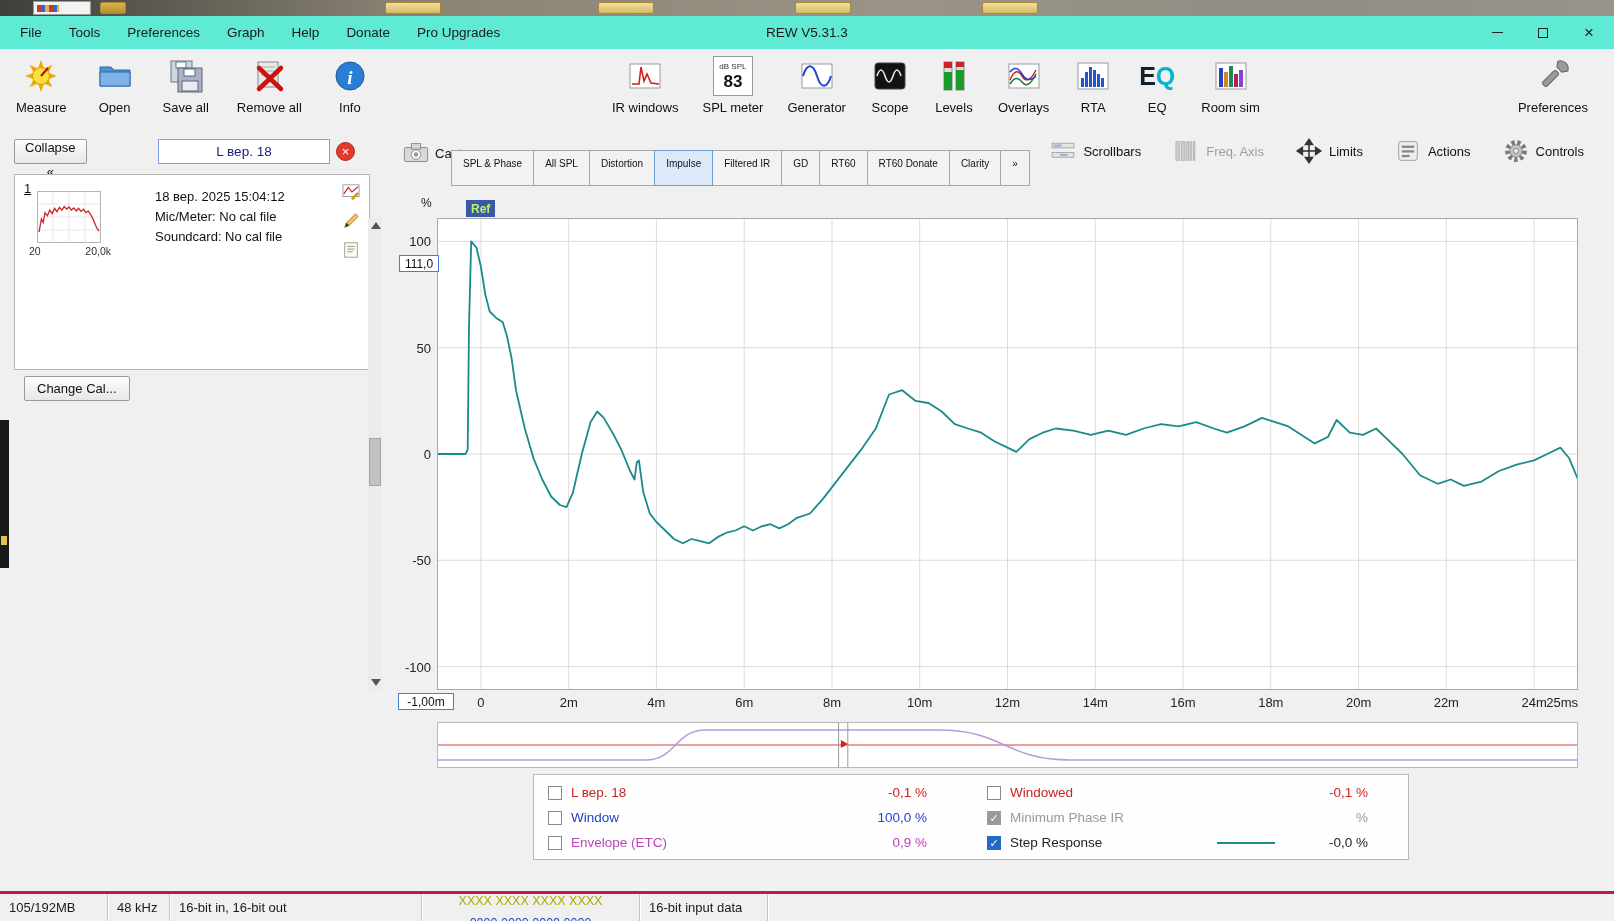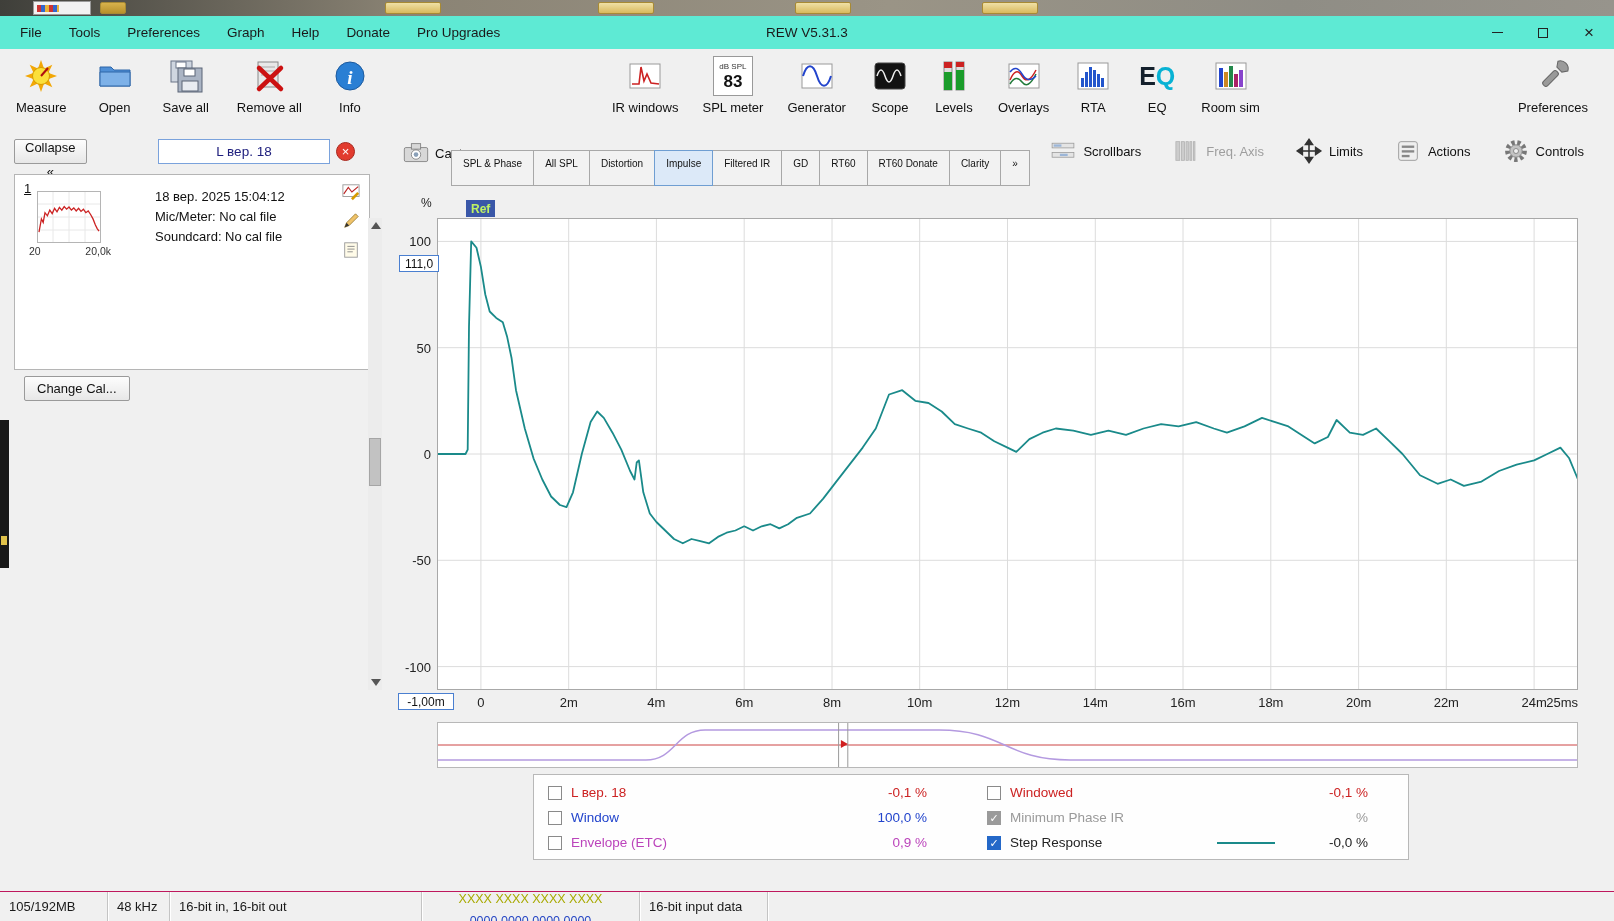--- a/index.html
+++ b/index.html
@@ -98,21 +98,21 @@
   .lg-cell.right{padding-left:34px;padding-right:26px;}
   .lg-cb{width:14px;height:14px;border:1px solid #8a8a8a;background:#fff;font-size:11px;line-height:12px;text-align:center;color:#fff;flex:0 0 auto;}
   .lg-cb.checked{background:#2468c8;border-color:#2468c8;}
   .lg-cb.checked.disabled{background:#9a9a9a;border-color:#9a9a9a;}
   .lg-label{font-size:13.5px;white-space:nowrap;}
   .lg-value{margin-left:auto;min-width:64px;text-align:right;font-size:13.5px;white-space:nowrap;}
   .lg-line{margin-left:auto;width:58px;height:2px;flex:0 0 auto;}
   .lg-line + .lg-value{margin-left:28px;min-width:56px;}
 
   
-  .statusbar{position:absolute;left:0;right:0;bottom:0;height:30px;background:#f0f0f0;border-top:1px solid #be185d;display:flex;align-items:stretch;font-size:13px;color:#1a1a1a;}
+  .statusbar{position:absolute;left:0;right:0;bottom:0;height:30px;background:#f0f0f0;border-top:3px solid #be185d;display:flex;align-items:stretch;font-size:13px;color:#1a1a1a;}
   .sb-seg{display:flex;align-items:center;padding:0 9px;border-right:1px solid #c4c4c4;box-shadow:1px 0 0 #fff;white-space:nowrap;}
   .sb-mem{width:108px;}
   .sb-rate{width:62px;}
   .sb-bits{width:252px;}
   .sb-pattern{width:218px;gap:8px;font-size:12.5px;flex-direction:column;}
   .bits-x{color:#a8aa00;}
   .bits-0{color:#2747c4;}
   .sb-informat{width:128px;}
   .sb-peak{flex:1 1 auto;}
 </style>

